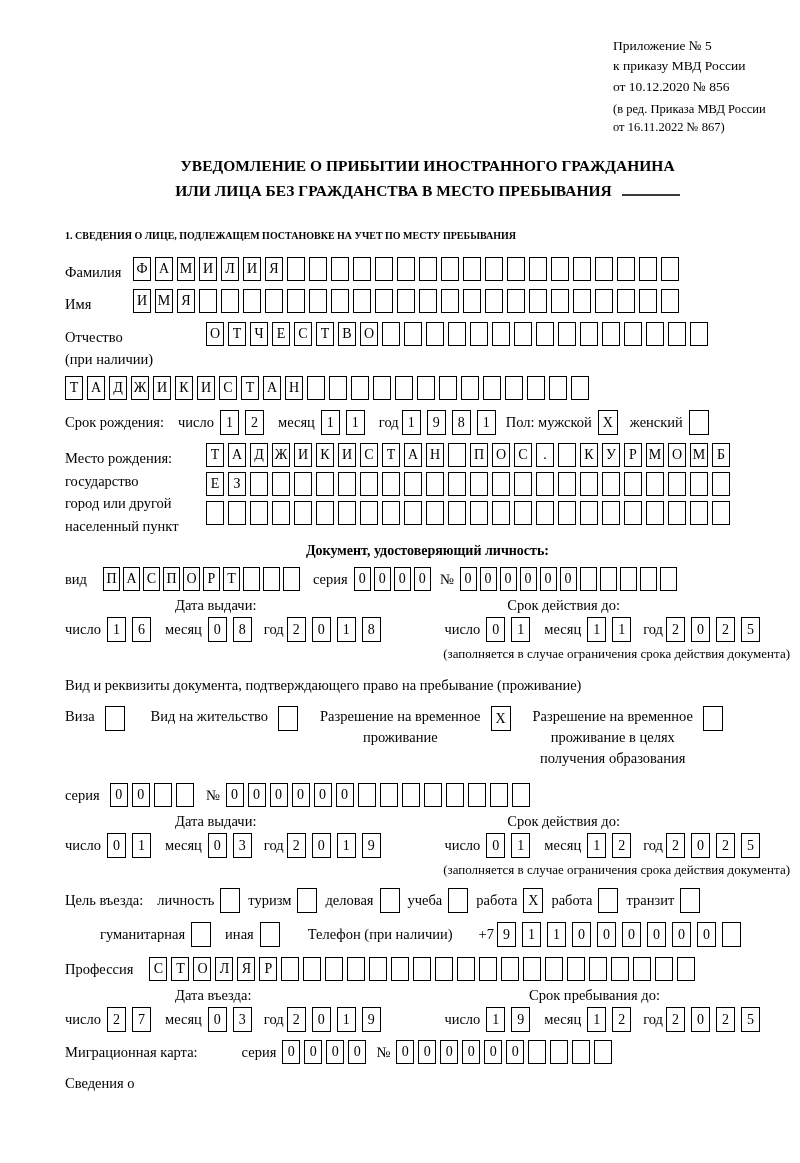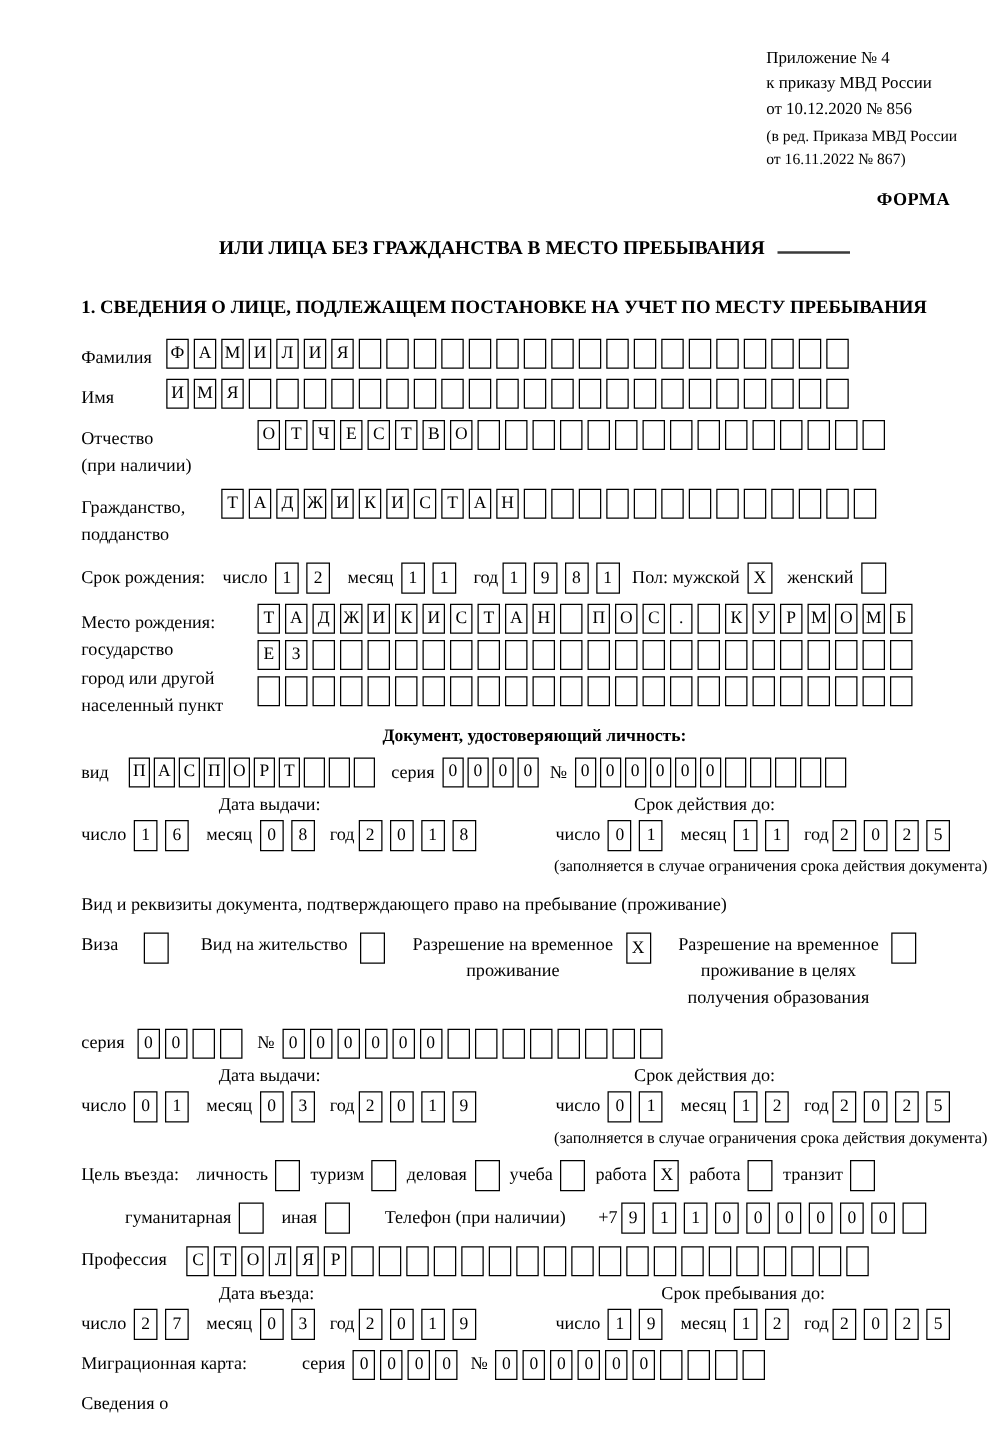--- a/index.html
+++ b/index.html
@@ -11,21 +11,21 @@
     font-family:"Liberation Serif", serif; font-size:14.5px;
     padding:36px 10px 20px 65px;
   }
   
   .hdr { margin-left:548px; font-size:13.5px; line-height:1.5; }
   .hdr-sub { font-size:12.5px; margin-top:3px; line-height:1.45; }
   .forma { text-align:right; padding-right:30px; font-weight:bold; font-size:14.5px; margin-top:16px; letter-spacing:0.4px; }
   
   .title { text-align:center; font-weight:bold; font-size:15.5px; line-height:1.6; margin-top:18px; }
   .uline { display:inline-block; width:58px; border-bottom:2.2px solid #3a3a3a; height:0.95em; margin-left:10px; }
-  .sec { font-weight:bold; font-size:15px; margin-top:26px; margin-bottom:16px; }
+  .sec { font-weight:bold; font-size:10px; margin-top:26px; margin-bottom:16px; }
   
   .frow { display:flex; align-items:flex-start; margin-bottom:6px; }
   .flabel { flex:0 0 auto; padding-top:4px; line-height:1.55; }
   .w68  { flex-basis:68px; }
   .w141 { flex-basis:141px; }
   .w112 { flex-basis:112px; }
   .cells { display:flex; flex-wrap:nowrap; }
   .cell {
     flex:0 0 auto; width:18px; height:24px; border:1.5px solid #000;
     margin-right:4px; text-align:center; line-height:22px; font-size:14px;
@@ -66,32 +66,32 @@
   
   .lr { display:flex; align-items:flex-start; margin-top:8px; }
   .lrlabels { flex:0 0 140px; line-height:1.6; }
 </style>
 </head>
 <body>
 
 <div class="page">
 
   <div class="hdr">
-    <div>Приложение № 4</div>
+    <div>Приложение № 5</div>
     <div>к приказу МВД России</div>
     <div>от 10.12.2020 № 856</div>
     <div class="hdr-sub">
       <div>(в ред. Приказа МВД России</div>
       <div>от 16.11.2022 № 867)</div>
     </div>
   </div>
 
-  <div class="forma">ФОРМА</div>
 
   <div class="title">
+    <div>УВЕДОМЛЕНИЕ О ПРИБЫТИИ ИНОСТРАННОГО ГРАЖДАНИНА</div>
     <div><span>ИЛИ ЛИЦА БЕЗ ГРАЖДАНСТВА В МЕСТО ПРЕБЫВАНИЯ</span><span class="uline"></span></div>
   </div>
 
   <div class="sec">1. СВЕДЕНИЯ О ЛИЦЕ, ПОДЛЕЖАЩЕМ ПОСТАНОВКЕ НА УЧЕТ ПО МЕСТУ ПРЕБЫВАНИЯ</div>
 
   <div class="frow">
     <span class="flabel w68">Фамилия</span>
     <span class="cells">
         <span class="cell">Ф</span>
         <span class="cell">А</span>
@@ -178,24 +178,20 @@
         <span class="cell"></span>
         <span class="cell"></span>
         <span class="cell"></span>
         <span class="cell"></span>
         <span class="cell"></span>
         <span class="cell"></span>
       </span>
   </div>
 
   <div class="frow">
-    <span class="flabel w112 stack">
-      <div>Гражданство,</div>
-      <div>подданство</div>
-    </span>
     <span class="cells">
         <span class="cell">Т</span>
         <span class="cell">А</span>
         <span class="cell">Д</span>
         <span class="cell">Ж</span>
         <span class="cell">И</span>
         <span class="cell">К</span>
         <span class="cell">И</span>
         <span class="cell">С</span>
         <span class="cell">Т</span>
@@ -419,21 +415,21 @@
           <span class="cell">5</span>
         </span>
     </span>
   </div>
   <div class="note">(заполняется в случае ограничения срока действия документа)</div>
 
   <div class="introline" style="margin-top:10px;">Вид и реквизиты документа, подтверждающего право на пребывание (проживание)</div>
 
   <div class="optrow">
     <span class="opt">
-      <span class="optlines" style="margin-right:20px;font-family:Liberation Serif, serif;">Виза</span>
+      <span class="optlines" style="margin-right:10px;font-family:Liberation Serif, serif;">Виза</span>
       <span class="chk"></span>
     </span>
     <span class="opt" style="margin-left:10px;">
       <span class="optlines">Вид на жительство</span>
       <span class="chk"></span>
     </span>
     <span class="opt" style="margin-left:6px;">
       <span class="optlines">
         <div>Разрешение на временное</div>
         <div>проживание</div>

